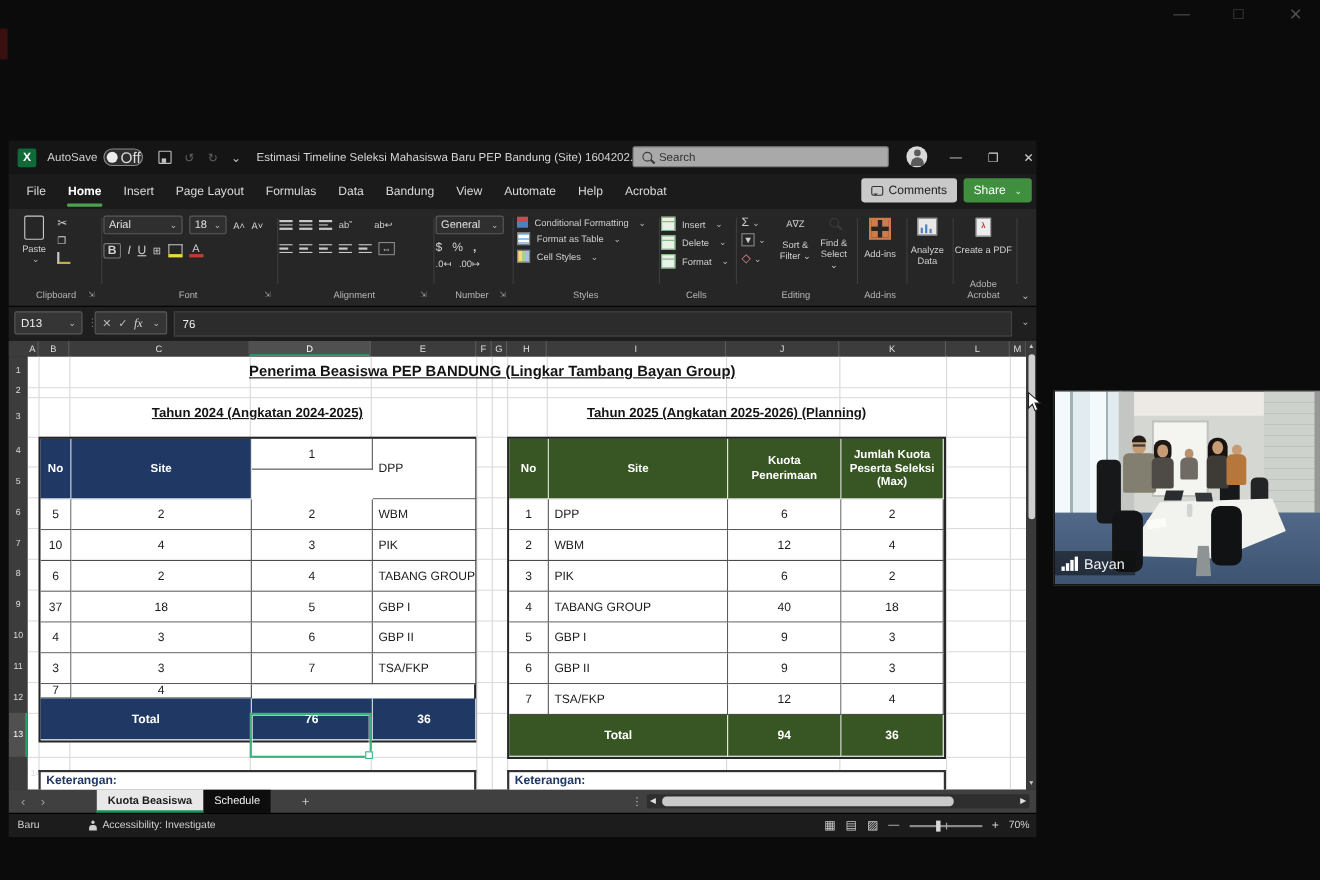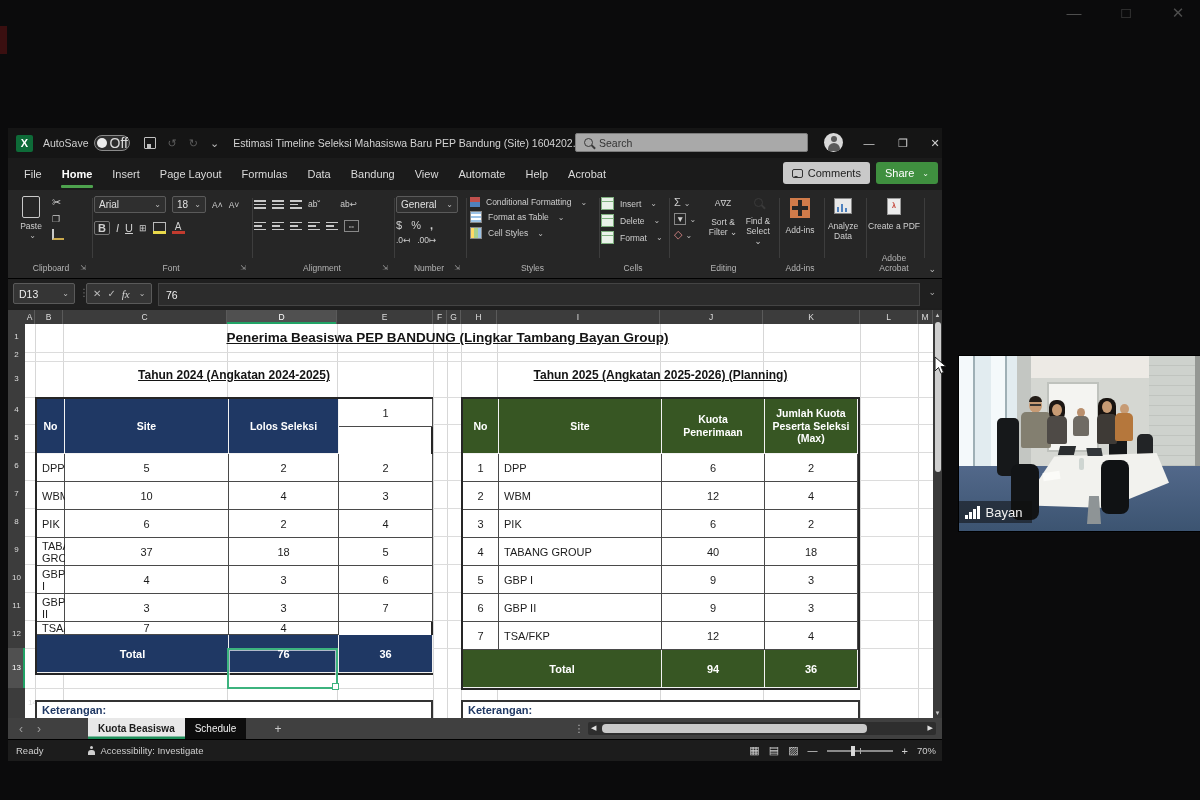--- a/index.html
+++ b/index.html
@@ -508,21 +508,20 @@
       <span class="rowh sel13" style="top:324px;height:40px;line-height:40px;">13</span>
       <span class="rowh" style="top:374px;margin-left:16px;">14</span>
 
       <div id="main-title">Penerima Beasiswa PEP BANDUNG (Lingkar Tambang Bayan Group)</div>
       <div class="caption" style="left:27px;width:398px;">Tahun 2024 (Angkatan 2024-2025)</div>
       <div class="caption" style="left:453px;width:399px;">Tahun 2025 (Angkatan 2025-2026) (Planning)</div>
 
       <div class="xtable t24" style="left:27px;width:398px;grid-template-columns:28px 164px 110px 94px;">
         <div class="cell hd" style="height:55px;">No</div>
         <div class="cell hd">Site</div>
-        <div class="cell hd" style="padding:0 8px;">Lolos Seleksi</div>
 
         <div class="cell" style="height:28px;">1</div>
         <div class="cell site">DPP</div>
         <div class="cell">5</div>
         <div class="cell">2</div>
         <div class="cell" style="height:28px;">2</div>
         <div class="cell site">WBM</div>
         <div class="cell">10</div>
         <div class="cell">4</div>
         <div class="cell" style="height:28px;">3</div>
@@ -611,21 +610,21 @@
       <span id="tab-plus">+</span>
       <span id="tab-dots">⋮</span>
       <div id="hscroll">
         <span class="arr" style="left:3px;">◀</span>
         <div id="hthumb"></div>
         <span class="arr" style="right:3px;">▶</span>
       </div>
     </div>
 
     <div id="statusbar">
-      <span id="sb-ready">Ready</span>
+      <span id="sb-ready">Baru</span>
       <span id="sb-access">
         <span class="person-ic"></span>
         <span>Accessibility: Investigate</span>
       </span>
       <div id="sb-right">
         <span class="view-ic">▦</span>
         <span class="view-ic">▤</span>
         <span class="view-ic">▨</span>
         <span style="font-size:10px;">—</span>
         <span id="zoom-track">

